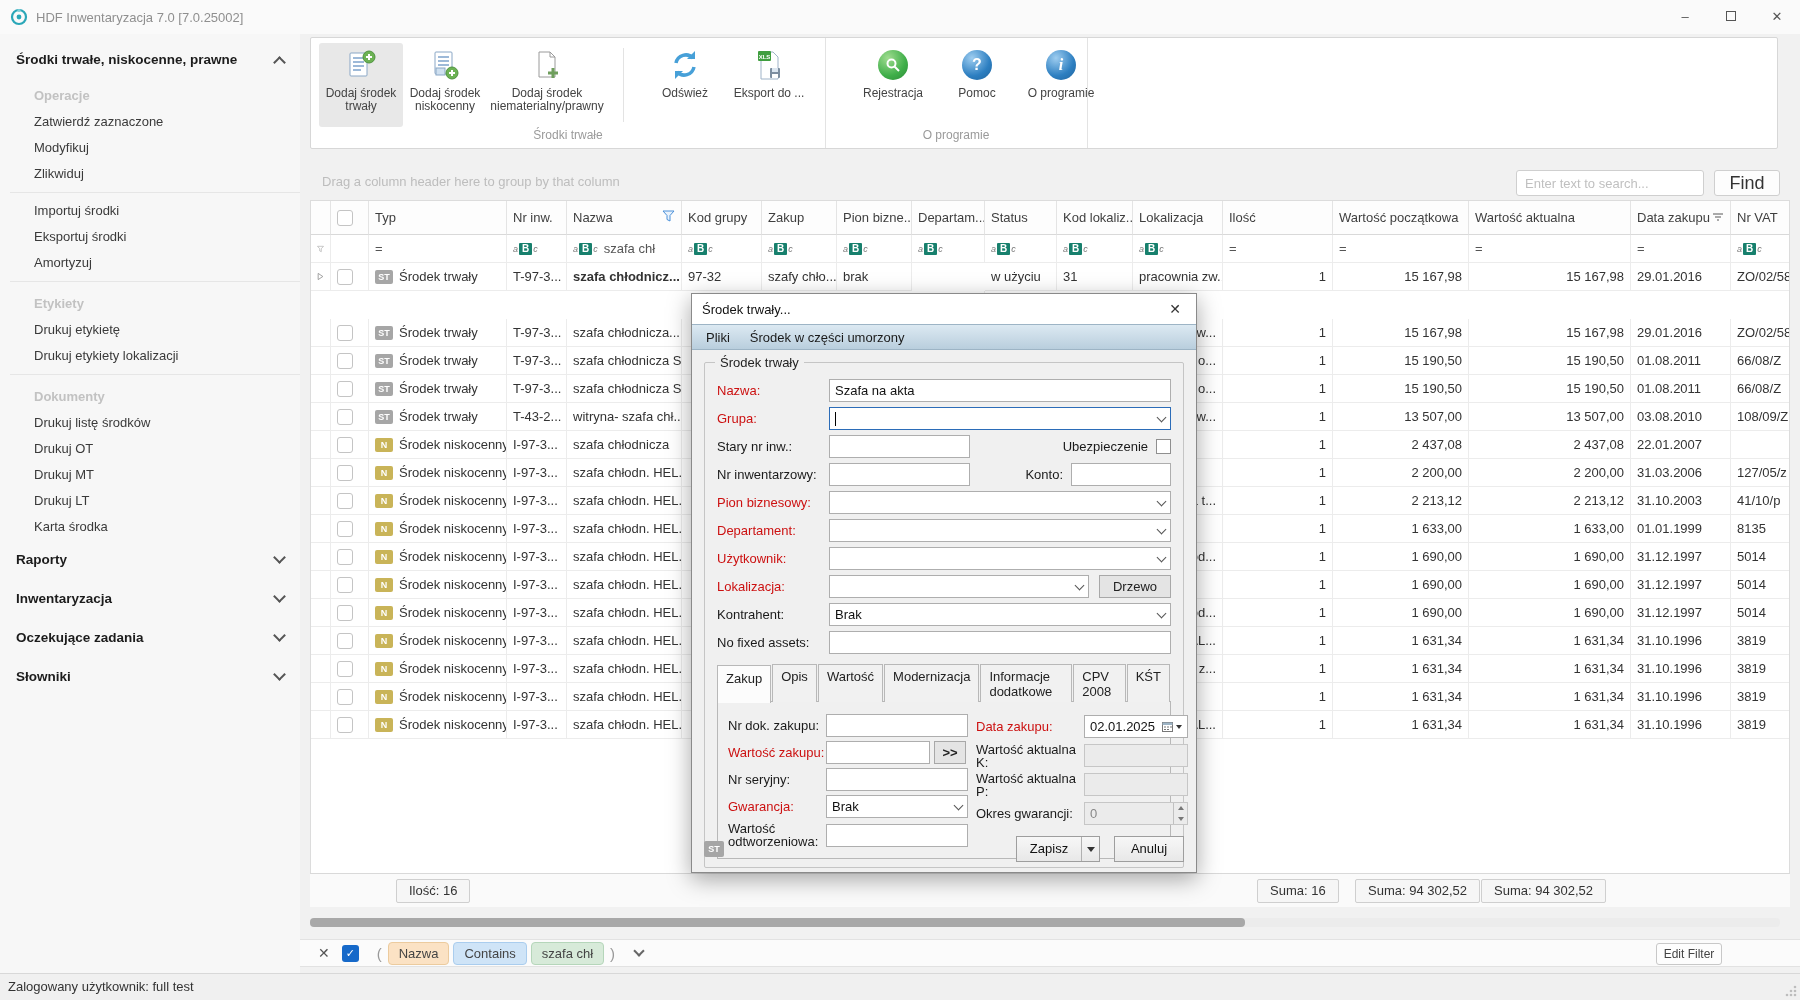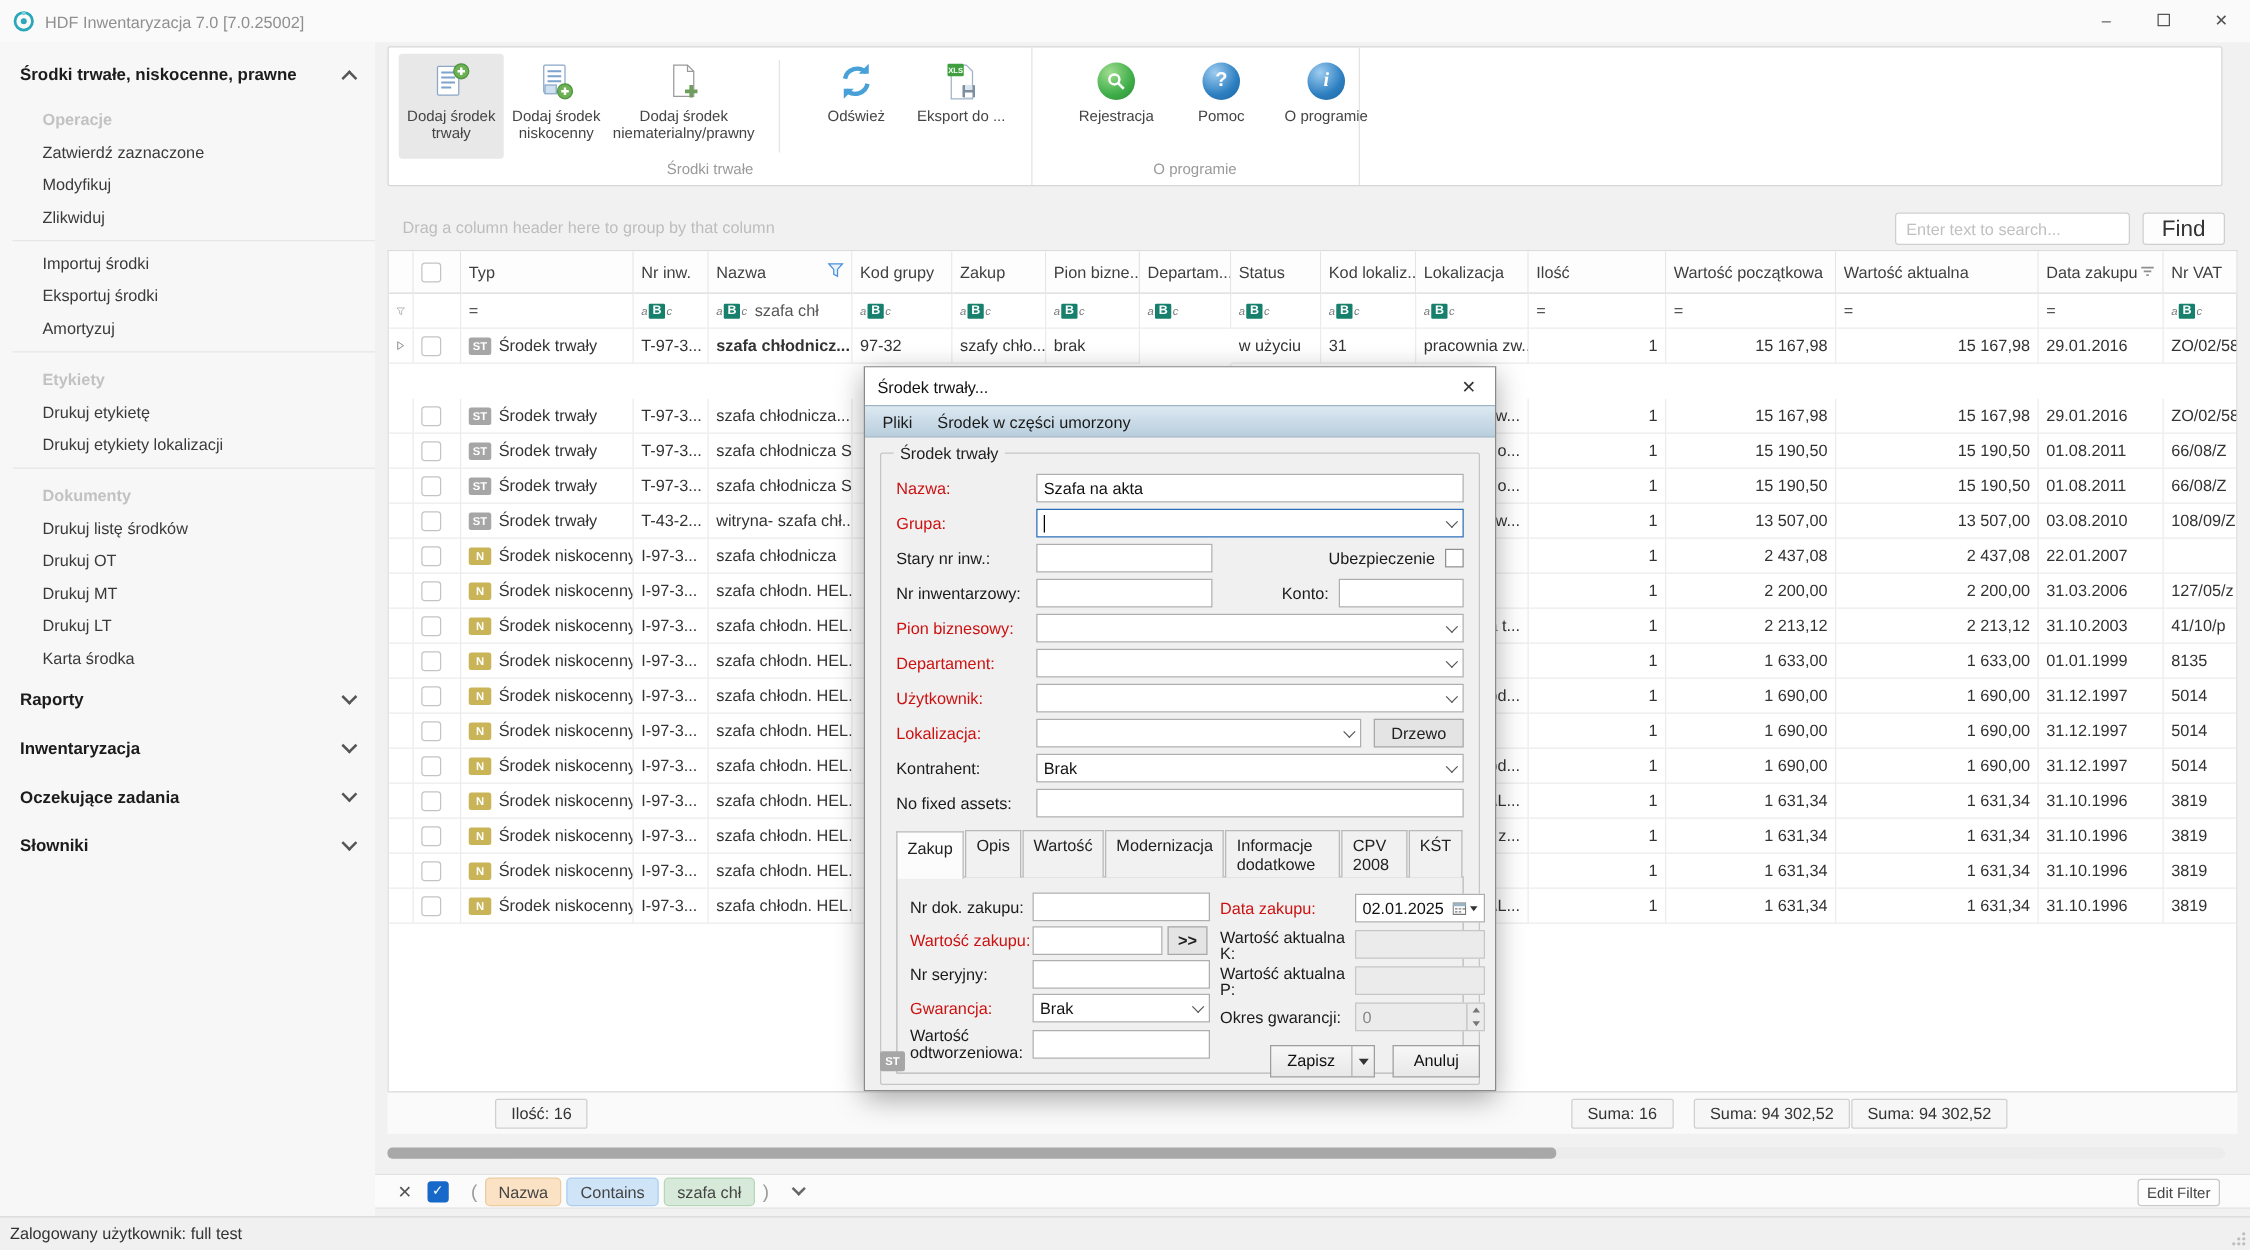--- a/index.html
+++ b/index.html
@@ -67,21 +67,21 @@
   
   .filterbar{position:absolute;left:0;top:905px;width:1500px;height:28px;background:#fbfbfb;border-top:1px solid #e2e2e2;border-bottom:1px solid #e2e2e2;display:flex;align-items:center;padding-left:18px;}
   .fb-x{color:#555;font-size:14px;margin-right:12px;cursor:pointer;}
   .fb-check{width:17px;height:17px;background:#1669c9;border-radius:3px;color:#fff;font-size:11px;text-align:center;line-height:17px;margin-right:14px;cursor:pointer;}
   .fb-paren{color:#999;font-size:15px;margin:0 4px;}
   .chip{border-radius:4px;padding:3px 10px;font-size:13px;color:#444;margin:0 2px;cursor:pointer;}
   .chip.field{background:#fbe2c4;border:1px solid #eccb9e;}
   .chip.op{background:#cfe4f7;border:1px solid #aacdee;}
   .chip.val{background:#d7ead9;border:1px solid #b5d6ba;}
   .fb-chev{margin-left:16px;width:8px;height:8px;border-right:2px solid #666;border-bottom:2px solid #666;transform:rotate(45deg);margin-top:-4px;cursor:pointer;}
-  .editfilter{position:absolute;left:1410px;top:3px;width:66px;height:22px;border:1px solid #c8c8c8;background:#fdfdfd;border-radius:3px;font-size:12px;color:#444;text-align:center;line-height:20px;cursor:pointer;}
+  .editfilter{position:absolute;left:1356px;top:3px;width:66px;height:22px;border:1px solid #c8c8c8;background:#fdfdfd;border-radius:3px;font-size:12px;color:#444;text-align:center;line-height:20px;cursor:pointer;}
   
   .statusbar{position:absolute;left:0;bottom:0;width:1800px;height:27px;background:#f0f0f0;border-top:1px solid #d8d8d8;line-height:26px;padding-left:8px;font-size:13px;color:#333;}
   .grip{position:absolute;right:3px;bottom:3px;}
   
   .dialog{position:absolute;left:691px;top:293px;width:506px;height:580px;background:#f0f0f0;border:1px solid #8a8a8a;box-shadow:0 6px 22px rgba(0,0,0,.35);z-index:50;}
   .dlg-title{height:30px;background:#fff;display:flex;align-items:center;padding-left:10px;font-size:13px;color:#111;}
   .dlg-close{margin-left:auto;width:42px;text-align:center;font-size:14px;color:#333;cursor:pointer;line-height:30px;}
   .dlg-menu{height:26px;background:linear-gradient(#dce9f2,#b9cedd);border-top:1px solid #9db4c5;border-bottom:1px solid #9db4c5;display:flex;align-items:center;padding-left:4px;}
   .dlg-menu span{padding:0 10px;font-size:13px;color:#1a1a1a;cursor:pointer;}
   .dlg-body{position:relative;padding:12px 12px 0 12px;}

